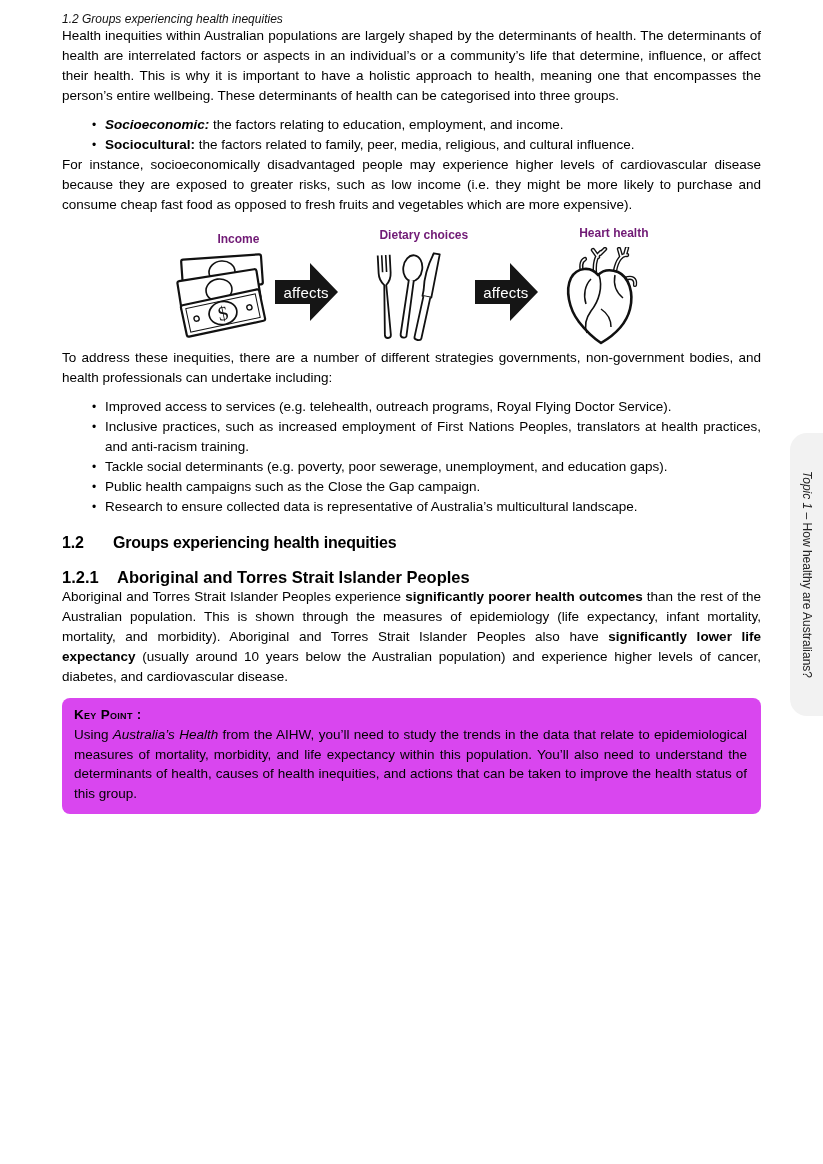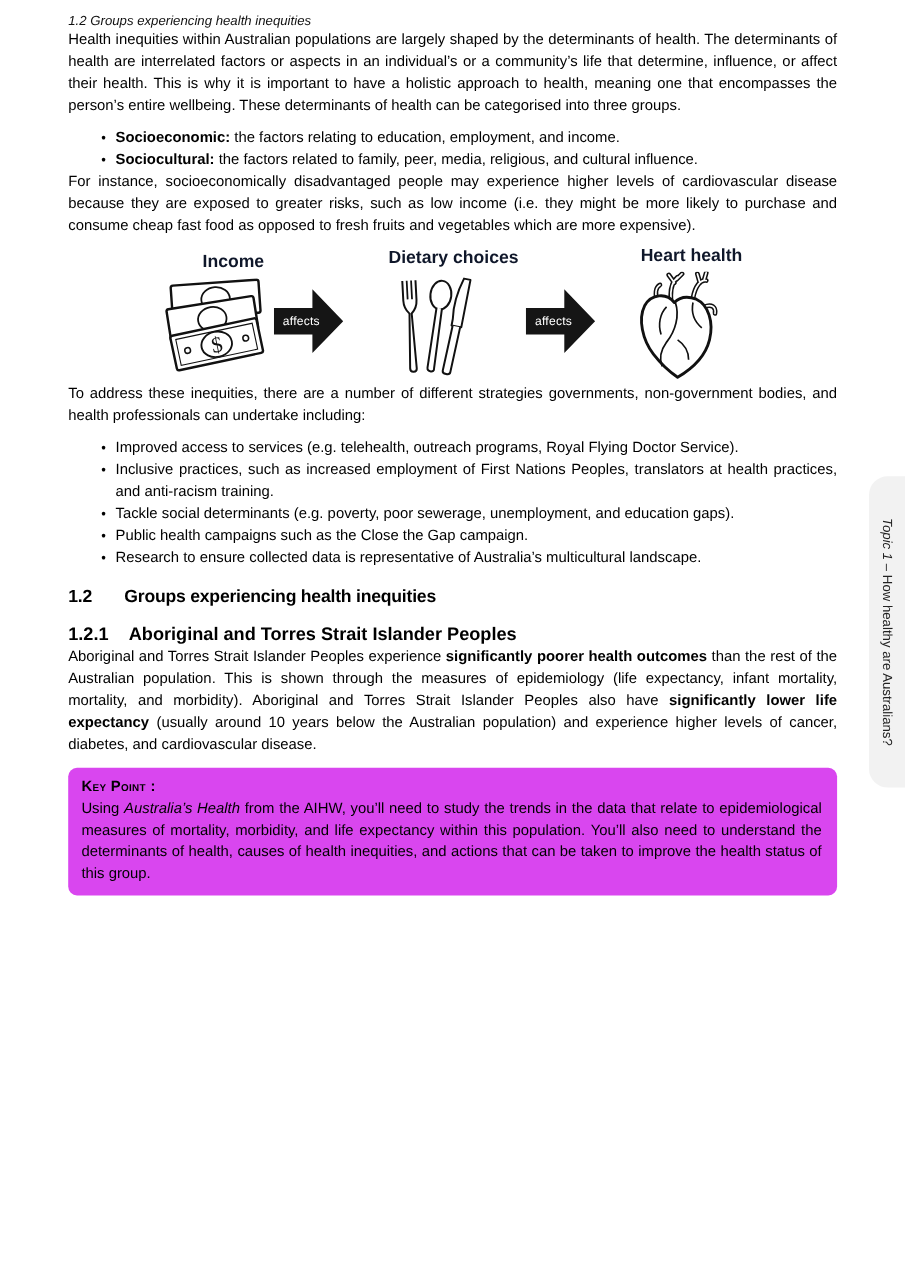--- a/index.html
+++ b/index.html
@@ -56,36 +56,36 @@
     display: flex;
     justify-content: center;
     align-items: flex-start;
     gap: 7px;
     margin-top: 11px;
     height: 122px;
   }
   .dnode { display: flex; flex-direction: column; align-items: center; }
   .dlabel {
     font-weight: bold;
-    font-size: 16px;
+    font-size: 12px;
     line-height: 14px;
     margin-bottom: 7px;
-    color: #0f172a;
+    color: #701a75;
     white-space: nowrap;
     padding-left: 34px;
   }
   .dicon svg { display: block; }
   .darrow { position: relative; margin-top: 33px; }
   .darrow svg { display: block; }
   .arrow-label {
     position: absolute;
     top: 50%; left: 8px;
     transform: translateY(-50%);
     color: #fff;
-    font-size: 11px;
+    font-size: 15px;
     letter-spacing: 0.2px;
   }
 
   .mt-strat { margin-top: 17px; }
 
   h1.sec {
     margin: 13px 0 0 0;
     font-size: 16px;
     line-height: 26px;
     font-weight: bold;
@@ -163,21 +163,21 @@
 <body>
 
 <div class="page">
   <div class="content">
 
     <div class="running-head">1.2 Groups experiencing health inequities</div>
 
     <p class="body mt-p1">Health inequities within Australian populations are largely shaped by the determinants of health. The determinants of health are interrelated factors or aspects in an individual’s or a community’s life that determine, influence, or affect their health. This is why it is important to have a holistic approach to health, meaning one that encompasses the person’s entire wellbeing. These determinants of health can be categorised into three groups.</p>
 
     <ul class="bullets">
-      <li><span style="font-weight: 700;">Socioeconomic:</span><span> the factors relating to education, employment, and income.</span></li>
+      <li><span style="font-weight: 700; font-style: italic;">Socioeconomic:</span><span> the factors relating to education, employment, and income.</span></li>
       <li><span style="font-weight: 700;">Sociocultural:</span><span> the factors related to family, peer, media, religious, and cultural influence.</span></li>
     </ul>
 
     <p class="body mt-p2">For instance, socioeconomically disadvantaged people may experience higher levels of cardiovascular disease because they are exposed to greater risks, such as low income (i.e. they might be more likely to purchase and consume cheap fast food as opposed to fresh fruits and vegetables which are more expensive).</p>
 
     <div class="diagram">
 
       <div class="dnode" style="margin-top:6px;">
         <div class="dlabel">Income</div>
         <div class="dicon">

